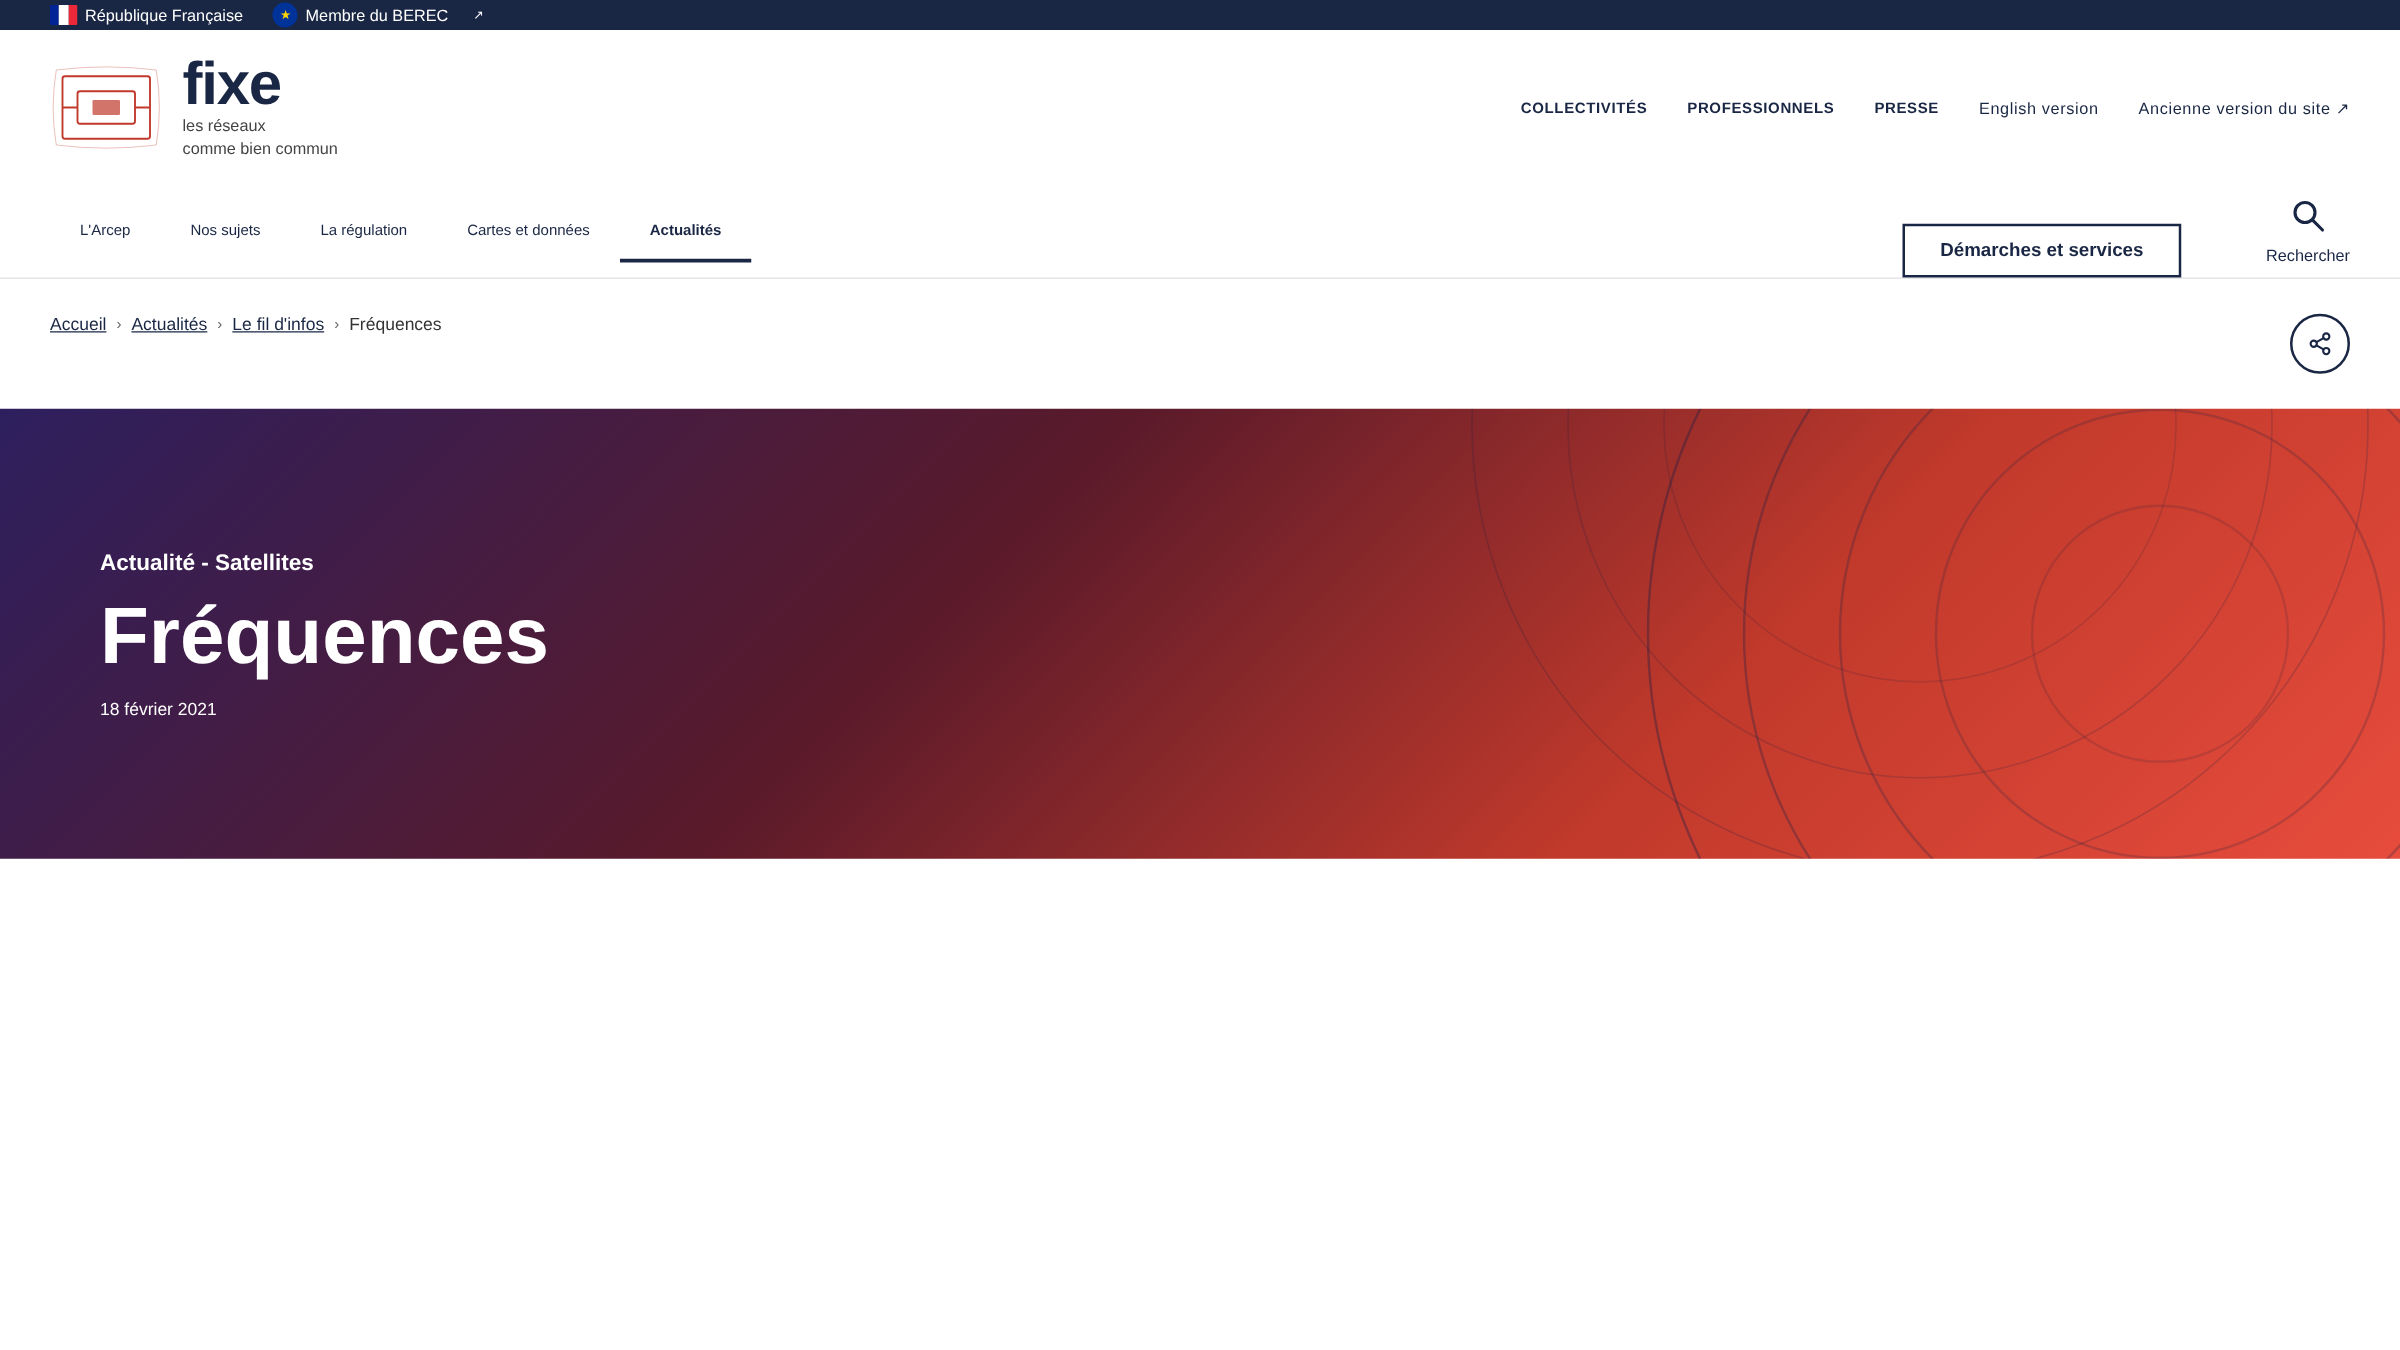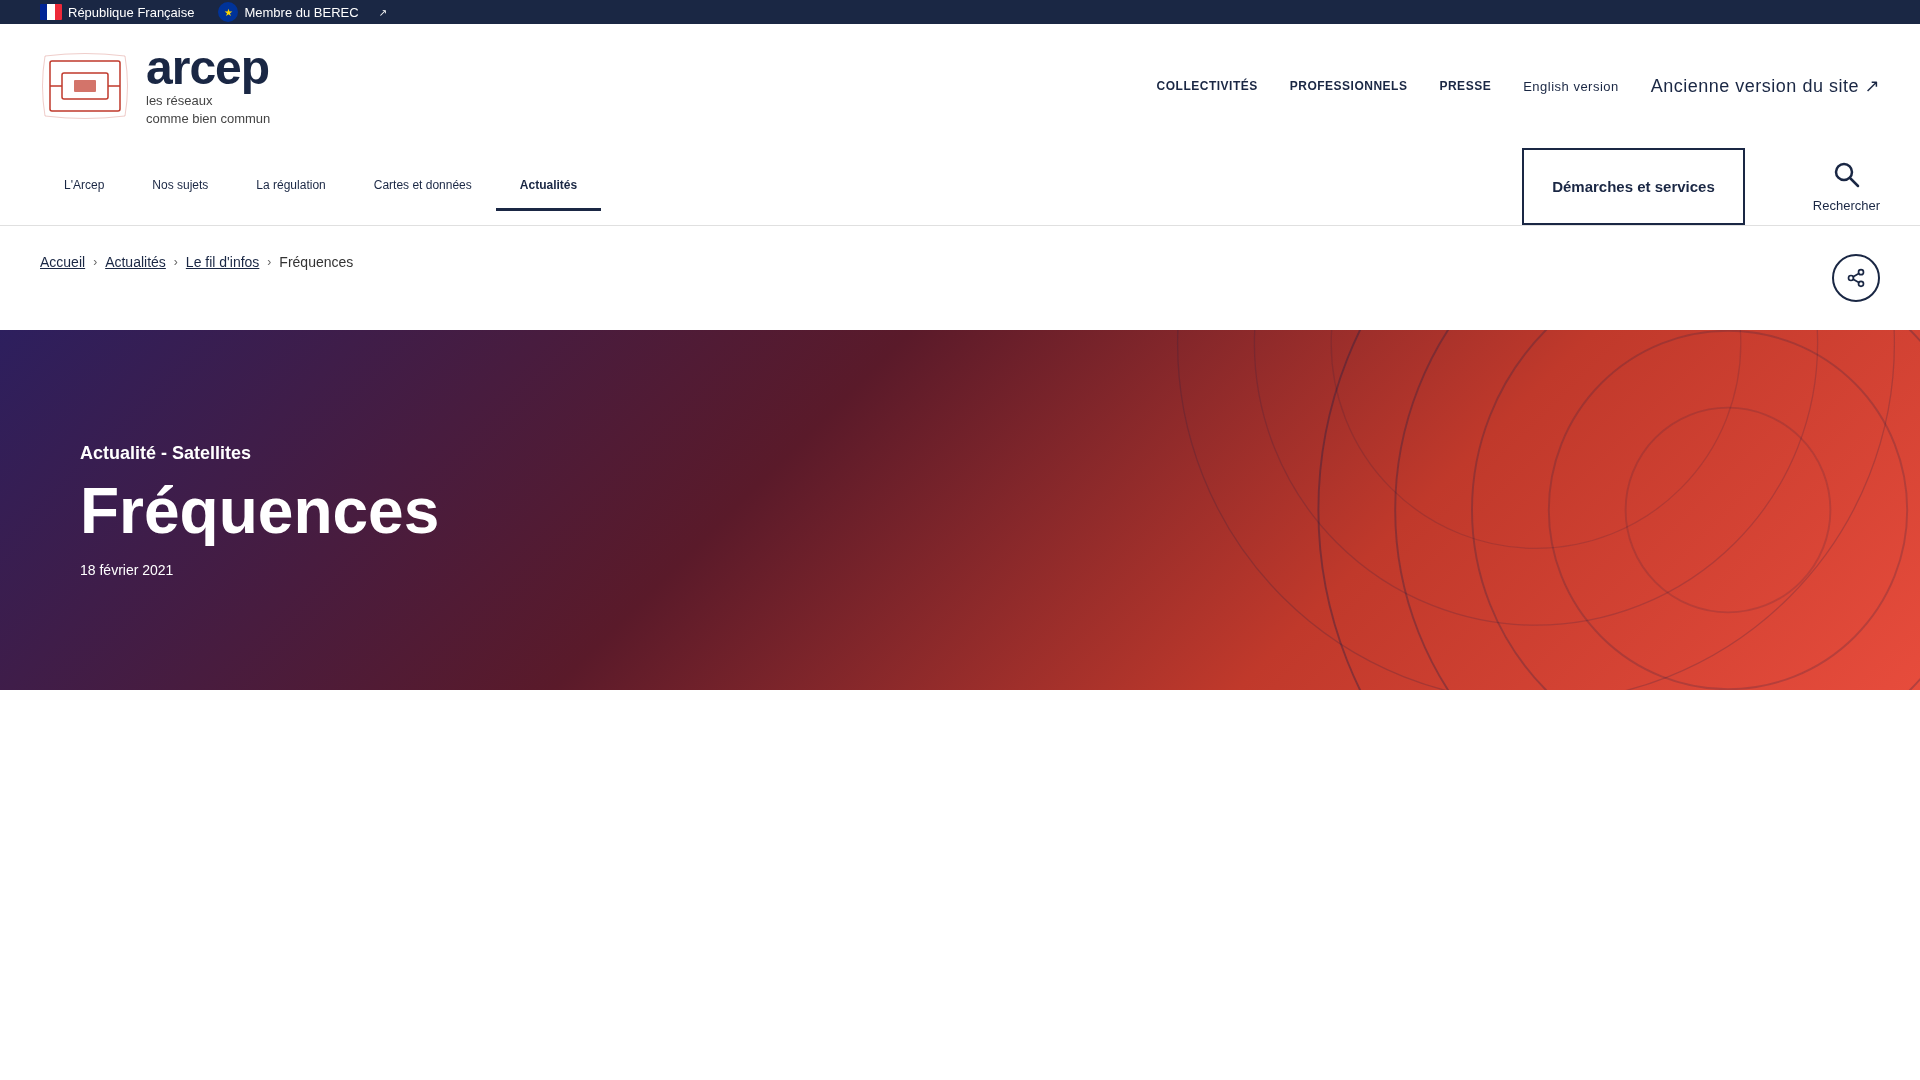--- a/index.html
+++ b/index.html
@@ -101,21 +101,21 @@
       font-size: 12px;
     }
     .header-nav-top a.english {
       font-weight: 400;
       text-transform: none;
       font-size: 13px;
     }
     .header-nav-top a.ancienne {
       font-weight: 400;
       text-transform: none;
-      font-size: 18px;
+      font-size: 13px;
     }
 
     
     .main-nav {
       display: flex;
       align-items: center;
       gap: 0;
     }
     .main-nav-links {
       display: flex;
@@ -135,27 +135,28 @@
       border-bottom: 3px solid #1a2744;
       font-weight: bold;
     }
     .main-nav-actions {
       display: flex;
       align-items: center;
       gap: 24px;
     }
     .demarches-btn {
       border: 2px solid #1a2744;
-      padding: 28px 28px;
+      padding: 11px 28px;
       font-size: 15px;
       font-weight: 600;
       color: #1a2744;
       background: #fff;
       cursor: pointer;
       white-space: nowrap;
+      margin-top: 31px;
     }
     .search-btn {
       display: flex;
       flex-direction: column;
       align-items: center;
       gap: 4px;
       cursor: pointer;
       background: none;
       border: none;
       color: #1a2744;
@@ -290,21 +291,21 @@
       <svg class="logo-svg" viewBox="0 0 90 70">
         <rect x="10" y="10" width="70" height="50" rx="2" fill="none" stroke="#c0392b" stroke-width="1.5"></rect>
         <rect x="22" y="22" width="46" height="26" rx="2" fill="none" stroke="#c0392b" stroke-width="1.5"></rect>
         <rect x="34" y="29" width="22" height="12" rx="1" fill="#c0392b" opacity="0.7"></rect>
         <line x1="10" y1="35" x2="22" y2="35" stroke="#c0392b" stroke-width="1.5"></line>
         <line x1="68" y1="35" x2="80" y2="35" stroke="#c0392b" stroke-width="1.5"></line>
 
         <path d="M5,5 Q45,0 85,5 Q90,35 85,65 Q45,70 5,65 Q0,35 5,5 Z" fill="none" stroke="#c0392b" stroke-width="0.5" opacity="0.5"></path>
       </svg>
       <div>
-        <div class="logo-name">arcep</div>
+        <div class="logo-name">fixe</div>
         <div class="logo-text">
           <span>les réseaux</span><br>
           <span>comme bien commun</span>
         </div>
       </div>
     </div>
 
     <nav class="header-nav-top">
       <a href="#">COLLECTIVITÉS</a>
       <a href="#">PROFESSIONNELS</a>

